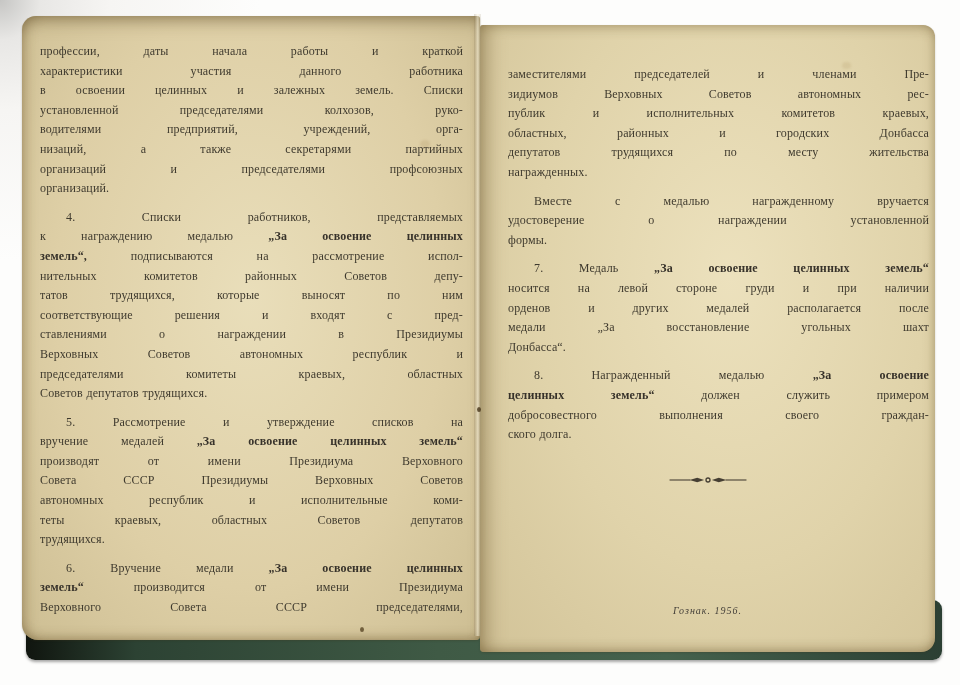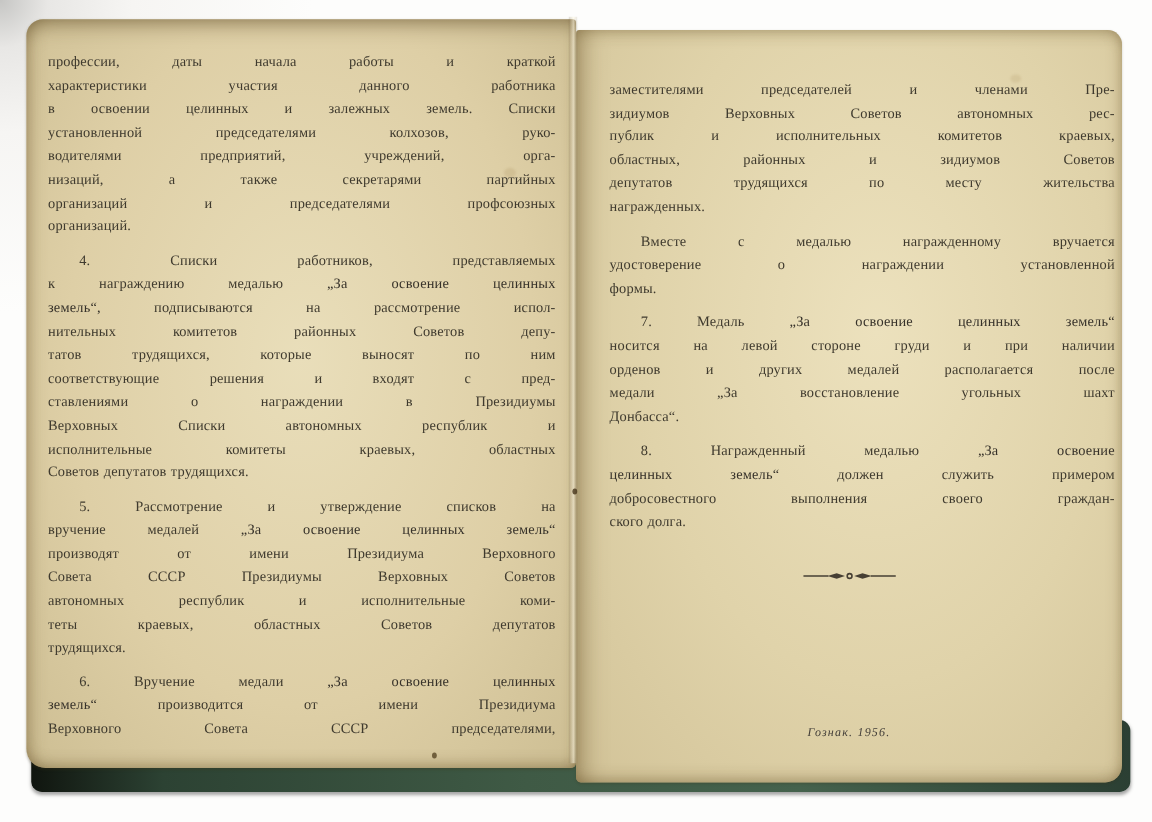--- a/index.html
+++ b/index.html
@@ -50,21 +50,21 @@
   .page-left .text-block{left:18px;right:17px;top:26px;}
   .page-right .text-block{left:28px;right:6px;top:40px;}
   .paragraph{margin-bottom:9px;}
   .line{
     font-size:12px;line-height:19.6px;color:#3f3a2e;
     text-align:justify;text-align-last:left;letter-spacing:0.15px;
     word-spacing:0.5px;
   }
   .line.j{text-align-last:justify;}
   .line.indent{text-indent:26px;}
-  .b{font-weight:normal;color:#37322a;}
+  .b{font-weight:bold;color:#37322a;}
   .divider{position:absolute;left:0;right:0;top:450px;display:flex;justify-content:center;}
   .imprint{
     position:absolute;left:0;right:0;top:580px;text-align:center;
     font-size:10px;color:#45403a;letter-spacing:1px;font-style:italic;
   }
   .age-spot{position:absolute;border-radius:50%;}
   .spot1{left:360px;top:627px;width:4px;height:5px;background:rgba(80,62,30,0.75);}
   .spot2{left:477px;top:407px;width:4px;height:5px;background:rgba(70,52,26,0.8);}
   .spot3{left:420px;top:140px;width:10px;height:8px;background:rgba(140,105,50,0.14);filter:blur(1px);}
   .spot4{left:842px;top:62px;width:9px;height:7px;background:rgba(140,105,50,0.12);filter:blur(1px);}
@@ -87,22 +87,22 @@
         <div class="line"><span>организаций.</span></div>
       </div>
       <div class="paragraph">
         <div class="line j indent"><span>4. Списки работников, представляемых</span></div>
         <div class="line j"><span>к награждению медалью </span><span class="b">„За освоение целинных</span></div>
         <div class="line j"><span class="b">земель“,</span><span> подписываются на рассмотрение испол-</span></div>
         <div class="line j"><span>нительных комитетов районных Советов депу-</span></div>
         <div class="line j"><span>татов трудящихся, которые выносят по ним</span></div>
         <div class="line j"><span>соответствующие решения и входят с пред-</span></div>
         <div class="line j"><span>ставлениями о награждении в Президиумы</span></div>
-        <div class="line j"><span>Верховных Списки автономных республик и</span></div>
-        <div class="line j"><span>исполнительные комитеты краевых, областных</span></div>
+        <div class="line j"><span>Верховных Советов автономных республик и</span></div>
+        <div class="line j"><span>председателями комитеты краевых, областных</span></div>
         <div class="line"><span>Советов депутатов трудящихся.</span></div>
       </div>
       <div class="paragraph">
         <div class="line j indent"><span>5. Рассмотрение и утверждение списков на</span></div>
         <div class="line j"><span>вручение медалей </span><span class="b">„За освоение целинных земель“</span></div>
         <div class="line j"><span>производят от имени Президиума Верховного</span></div>
         <div class="line j"><span>Совета СССР Президиумы Верховных Советов</span></div>
         <div class="line j"><span>автономных республик и исполнительные коми-</span></div>
         <div class="line j"><span>теты краевых, областных Советов депутатов</span></div>
         <div class="line"><span>трудящихся.</span></div>
@@ -114,21 +114,21 @@
       </div>
     </div>
 </div>
 
 <div class="page page-right">
   <div class="text-block" id="right-text">
       <div class="paragraph">
         <div class="line j"><span>заместителями председателей и членами Пре-</span></div>
         <div class="line j"><span>зидиумов Верховных Советов автономных рес-</span></div>
         <div class="line j"><span>публик и исполнительных комитетов краевых,</span></div>
-        <div class="line j"><span>областных, районных и зидиумов Советов</span></div>
+        <div class="line j"><span>областных, районных и городских Донбасса</span></div>
         <div class="line j"><span>депутатов трудящихся по месту жительства</span></div>
         <div class="line"><span>награжденных.</span></div>
       </div>
       <div class="paragraph">
         <div class="line j indent"><span>Вместе с медалью награжденному вручается</span></div>
         <div class="line j"><span>удостоверение о награждении установленной</span></div>
         <div class="line"><span>формы.</span></div>
       </div>
       <div class="paragraph">
         <div class="line j indent"><span>7. Медаль </span><span class="b">„За освоение целинных земель“</span></div>

